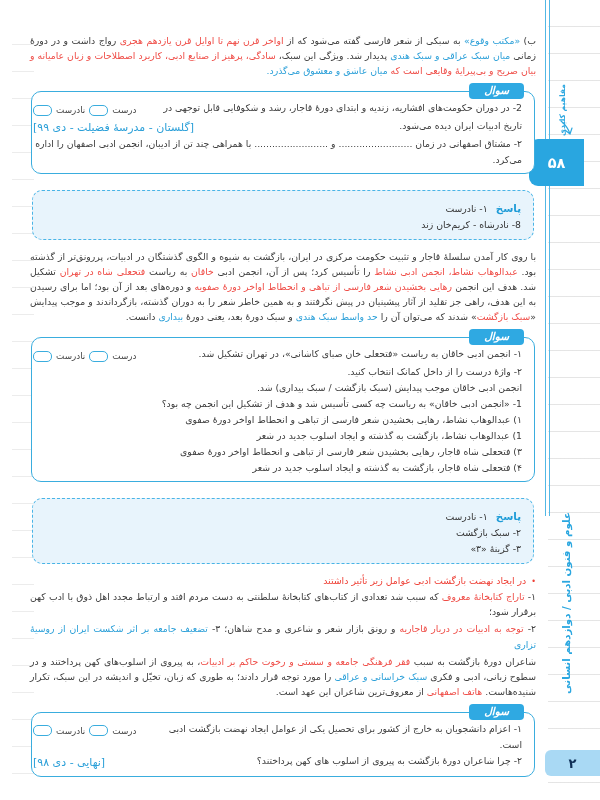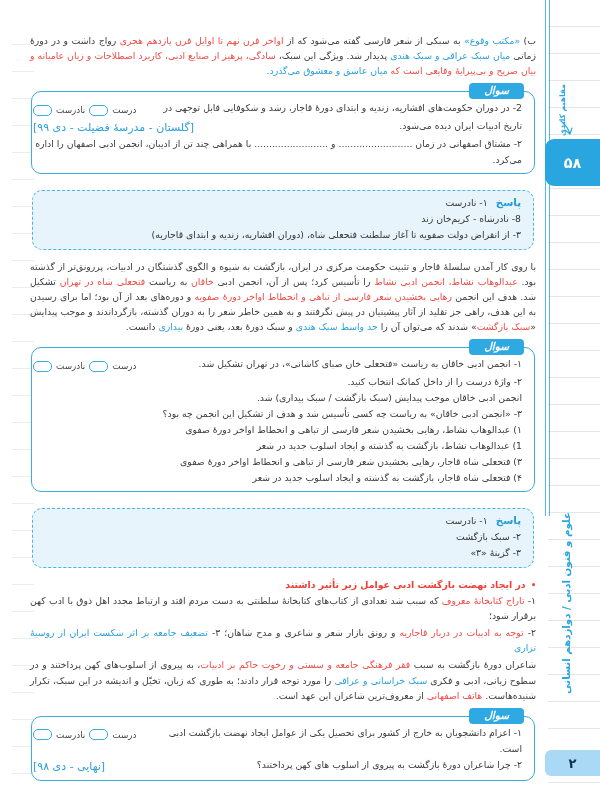--- a/index.html
+++ b/index.html
@@ -23,21 +23,21 @@
     position:absolute;top:0;right:50px;width:3px;height:516px;
     border-left:1.2px solid #52b8e6;border-right:1.2px solid #52b8e6;
   }
   .v-text{writing-mode:vertical-rl;transform:rotate(180deg);text-orientation:mixed;}
   .key-concepts{
     position:absolute;top:84px;right:33px;height:62px;
     color:#2ba7e0;font-size:7.6px;font-weight:bold;letter-spacing:.5px;
   }
   .doodle{position:absolute;top:119px;right:22px;}
   .chapter-tab{
-    position:absolute;top:139px;right:0;width:55px;height:47px;
+    position:absolute;top:139px;right:16px;width:55px;height:47px;
     background:#29a6e0;border-radius:9px 0 0 9px;
     display:flex;align-items:center;justify-content:center;
     color:#ffffff;font-weight:bold;font-size:14.5px;
   }
   .book-title{
     position:absolute;top:512px;right:28px;height:238px;
     color:#2ba7e0;font-size:10.2px;font-weight:bold;
     display:flex;align-items:center;
   }
   .page-num-tab{
@@ -71,26 +71,26 @@
   }
   .qline{font-size:9.3px;line-height:16px;color:#3b3b3b;}
   .flexline{display:flex;justify-content:space-between;align-items:flex-start;gap:8px;}
   .tf{display:inline-flex;align-items:center;gap:4px;white-space:nowrap;
       font-size:8.8px;color:#444;padding-top:2px;}
   .cb{display:inline-block;width:17px;height:9px;border:1.2px solid #3aadde;border-radius:5px;background:#fff;}
   .source{color:#2a9fd8;font-size:11px;white-space:nowrap;padding-top:2px;}
   
   .abox{
     background:#e8f4fc;border:1.6px dashed #49b4e6;border-radius:10px;
-    padding:4px 12px 6px 10px;margin:16px 2px 9px 2px;
+    padding:10px 12px 6px 10px;margin:16px 2px 9px 2px;
   }
   .aline{font-size:9.3px;line-height:15.8px;color:#333;}
   .alabel{color:#1d9bd7;font-weight:bold;font-size:10.3px;margin-left:8px;}
   .factors-heading{
-    color:#ee4036;font-weight:bold;font-size:9.4px;line-height:15.5px;margin-top:2px;
+    color:#ee4036;font-weight:normal;font-size:9.4px;line-height:15.5px;margin-top:2px;
   }
   .factors-heading .bullet{font-size:8px;margin-left:2px;}
 </style>
 </head>
 <body>
 
 <div>
 
   <div class="rail-left"></div>
   <div class="rail-right"></div>
@@ -126,39 +126,38 @@
         <span class="source">[گلستان - مدرسهٔ فضیلت - دی ۹۹]</span>
       </div>
       <div class="qline">۲- مشتاق اصفهانی در زمان ......................... و ......................... با همراهی چند تن از ادیبان، انجمن ادبی اصفهان را اداره می‌کرد.</div>
     </div>
 
     <div class="abox">
       <div class="aline">
         <span class="alabel">پاسخ</span><span>۱- نادرست</span>
       </div>
       <div class="aline">8- نادرشاه - کریم‌خان زند</div>
-      <div class="aline">۳- از انقراض دولت صفویه تا آغاز سلطنت فتحعلی شاه، (دوران افشاریه، زندیه و ابتدای قاجاریه)</div>
     </div>
 
     <div class="para"><span class="c-black">با روی کار آمدن سلسلهٔ قاجار و تثبیت حکومت مرکزی در ایران، بازگشت به شیوه و الگوی گذشتگان در ادبیات، پررونق‌تر از گذشته بود. </span><span class="c-red">عبدالوهاب نشاط، انجمن ادبی نشاط</span><span class="c-black"> را تأسیس کرد؛ پس از آن، انجمن ادبی </span><span class="c-red">خاقان</span><span class="c-black"> به ریاست </span><span class="c-red">فتحعلی شاه در تهران</span><span class="c-black"> تشکیل شد. هدف این انجمن </span><span class="c-red">رهایی بخشیدن شعر فارسی از تباهی و انحطاط اواخر دورهٔ صفویه</span><span class="c-black"> و دوره‌های بعد از آن بود؛ اما برای رسیدن به این هدف، راهی جز تقلید از آثار پیشینیان در پیش نگرفتند و به همین خاطر شعر را به دوران گذشته، بازگرداندند و موجب پیدایش «</span><span class="c-red">سبک بازگشت</span><span class="c-black">» شدند که می‌توان آن را </span><span class="c-blue">حد واسط سبک هندی</span><span class="c-black"> و سبک دورهٔ بعد، یعنی دورهٔ </span><span class="c-blue">بیداری</span><span class="c-black"> دانست.</span></div>
 
     <div class="qbox">
       <span class="qlabel">سوال</span>
       <div class="qline flexline">
         <span>۱- انجمن ادبی خاقان به ریاست «فتحعلی خان صبای کاشانی»، در تهران تشکیل شد.</span>
         <span class="tf">
           <span>درست</span>
           <span class="cb"></span>
           <span>نادرست</span>
           <span class="cb"></span>
         </span>
       </div>
       <div class="qline">۲- واژهٔ درست را از داخل کمانک انتخاب کنید.</div>
       <div class="qline">انجمن ادبی خاقان موجب پیدایش (سبک بازگشت / سبک بیداری) شد.</div>
-      <div class="qline">۳- «انجمن ادبی خاقان» به ریاست چه کسی تأسیس شد و هدف از تشکیل این انجمن چه بود؟</div>
+      <div class="qline">1- «انجمن ادبی خاقان» به ریاست چه کسی تأسیس شد و هدف از تشکیل این انجمن چه بود؟</div>
       <div class="qline">۱) عبدالوهاب نشاط، رهایی بخشیدن شعر فارسی از تباهی و انحطاط اواخر دورهٔ صفوی</div>
       <div class="qline">1) عبدالوهاب نشاط، بازگشت به گذشته و ایجاد اسلوب جدید در شعر</div>
       <div class="qline">۳) فتحعلی شاه قاجار، رهایی بخشیدن شعر فارسی از تباهی و انحطاط اواخر دورهٔ صفوی</div>
       <div class="qline">۴) فتحعلی شاه قاجار، بازگشت به گذشته و ایجاد اسلوب جدید در شعر</div>
     </div>
 
     <div class="abox">
       <div class="aline">
         <span class="alabel">پاسخ</span><span>۱- نادرست</span>
       </div>

